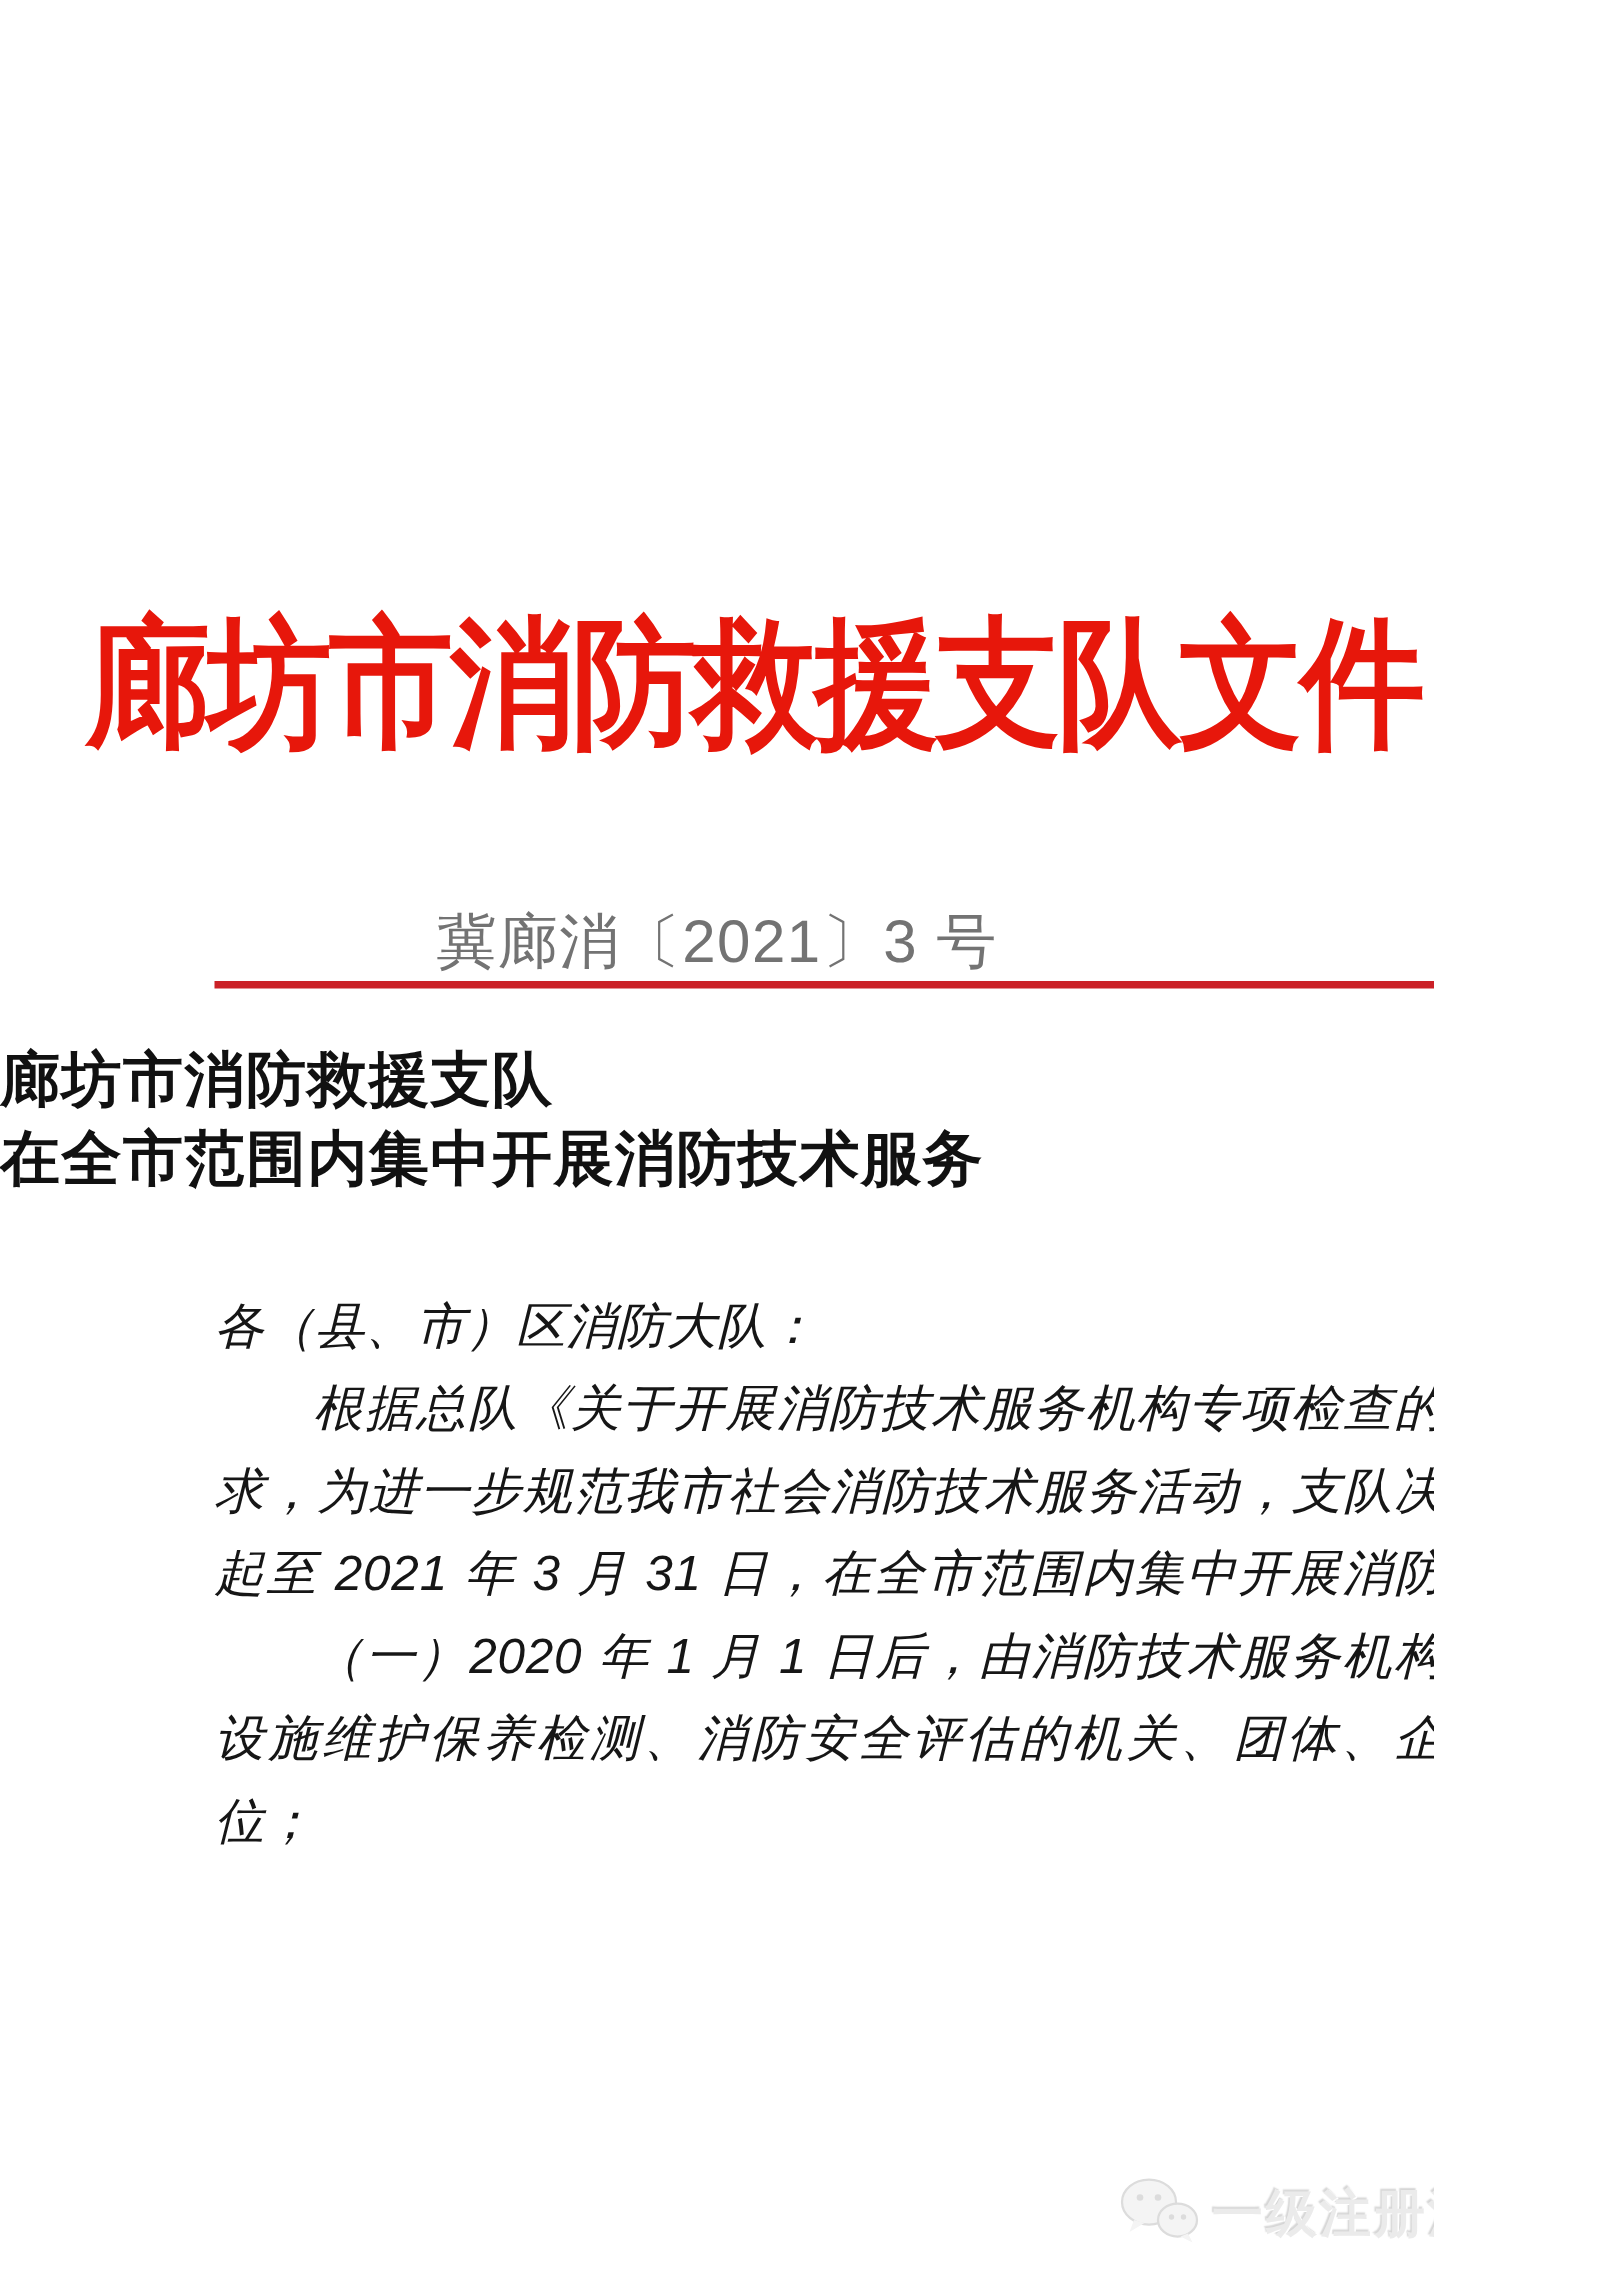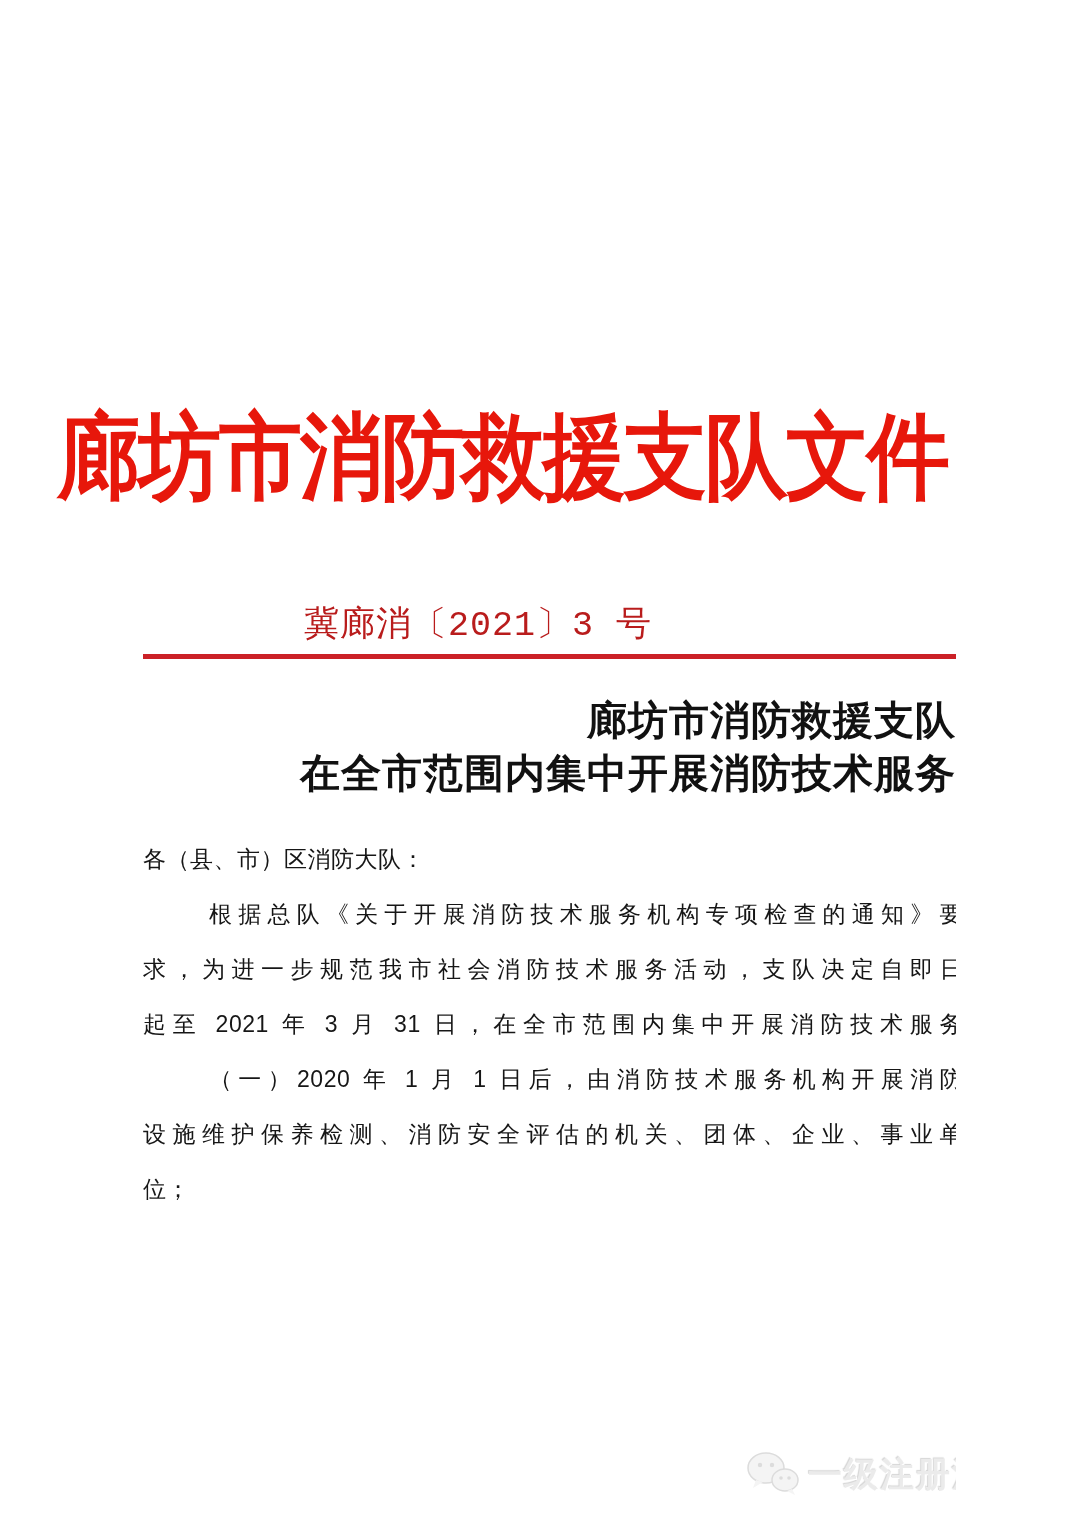--- a/index.html
+++ b/index.html
@@ -31,61 +31,61 @@
     letter-spacing: -2px;
   }
 
   
   .doc-number {
     position: absolute;
     top: 600px;
     left: 0;
     right: 0;
     text-align: center;
-    font-family: Liberation Mono, monospace;
-    font-size: 35px;
-    color: #b91c1c;
+    font-family: Liberation Sans, sans-serif;
+    font-size: 40px;
+    color: #737373;
     letter-spacing: 1px;
   }
 
   
   .red-line {
     position: absolute;
     top: 654px;
     left: 143px;
     width: 820px;
     height: 5px;
     background: #cb2127;
   }
 
   
   .doc-title {
     position: absolute;
     top: 694px;
     left: 0;
     right: 0;
-    text-align: right;
+    text-align: left;
     font-weight: bold;
     font-size: 40px;
     line-height: 53px;
     color: #111111;
     letter-spacing: 1px;
-    padding-left: 12px;
   }
 
   
   .body-text {
     position: absolute;
-    top: 832px;
+    top: 856px;
     left: 143px;
     width: 820px;
-    font-size: 23px;
+    font-size: 33px;
     line-height: 55px;
     color: #161616;
     letter-spacing: 0.5px;
+    font-style: italic;
   }
   .line { height: 55px; overflow: hidden; white-space: nowrap; }
   .line.fill {
     white-space: normal;
     text-align: justify;
     text-align-last: justify;
   }
   .line.indent { padding-left: 66px; }
 
   

